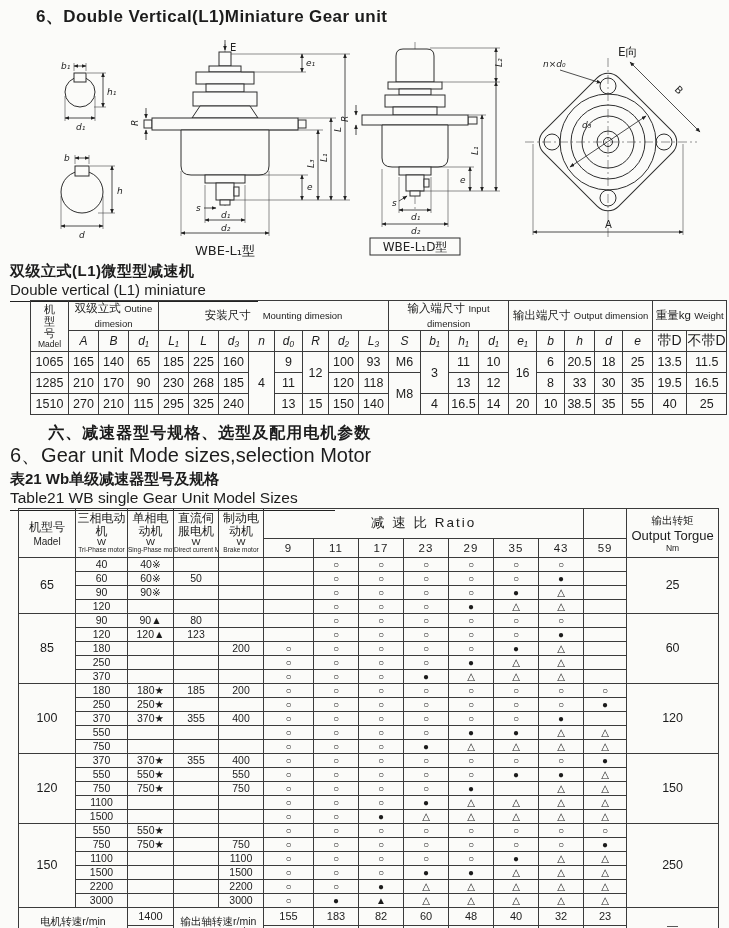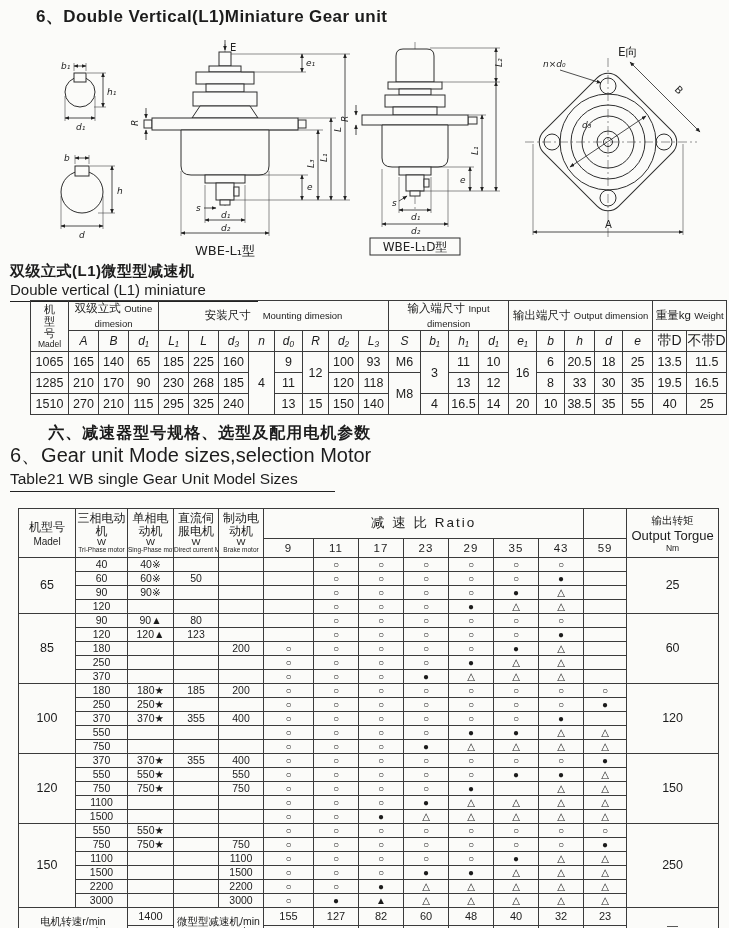--- a/index.html
+++ b/index.html
@@ -375,20 +375,21 @@
         <td>55</td>
         <td>40</td>
         <td>25</td>
       </tr>
     </tbody>
 </table>
 
 <div class="abs s2">
   <div class="s2zh">六、减速器型号规格、选型及配用电机参数</div>
   <div class="s2en">6、Gear unit Mode sizes,selection Motor</div>
+  <div class="s2tzh">表21 Wb单级减速器型号及规格</div>
   <div><span class="s2ten">Table21 WB single Gear Unit Model Sizes</span></div>
 </div>
 
 <table class="abs table2">
   <colgroup>
     <col style="width:57px">
       <col style="width:52px">
       <col style="width:46px">
       <col style="width:45px">
       <col style="width:45px">
@@ -810,25 +811,25 @@
       </tr>
     </tbody>
   <tbody>
     <tr class="foot">
       <td colspan="2" rowspan="2" class="lab">
         <span class="zh">电机转速r/min</span>
           <span class="en">Motor speed</span>
       </td>
       <td>1400</td>
       <td colspan="2" rowspan="2" class="lab">
-        <span class="zh">微型型减速机/min</span>
+        <span class="zh">输出轴转速r/min</span>
           <span class="en">Output speed</span>
       </td>
       <td>155</td>
-      <td>127</td>
+      <td>183</td>
       <td>82</td>
       <td>60</td>
       <td>48</td>
       <td>40</td>
       <td>32</td>
       <td>23</td>
       <td rowspan="2">—</td>
     </tr>
     <tr class="foot">
       <td>950</td>

